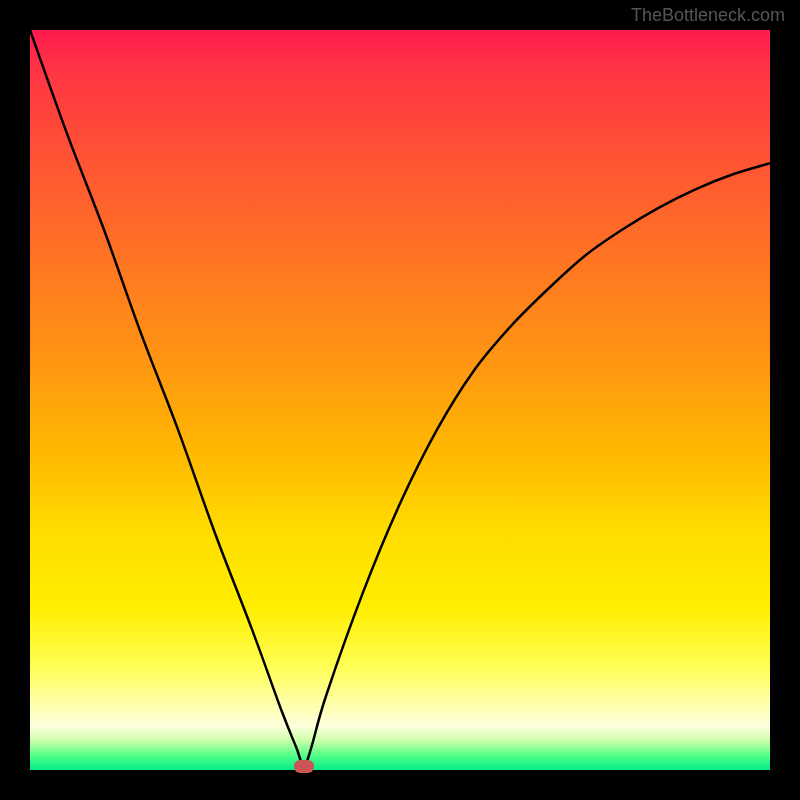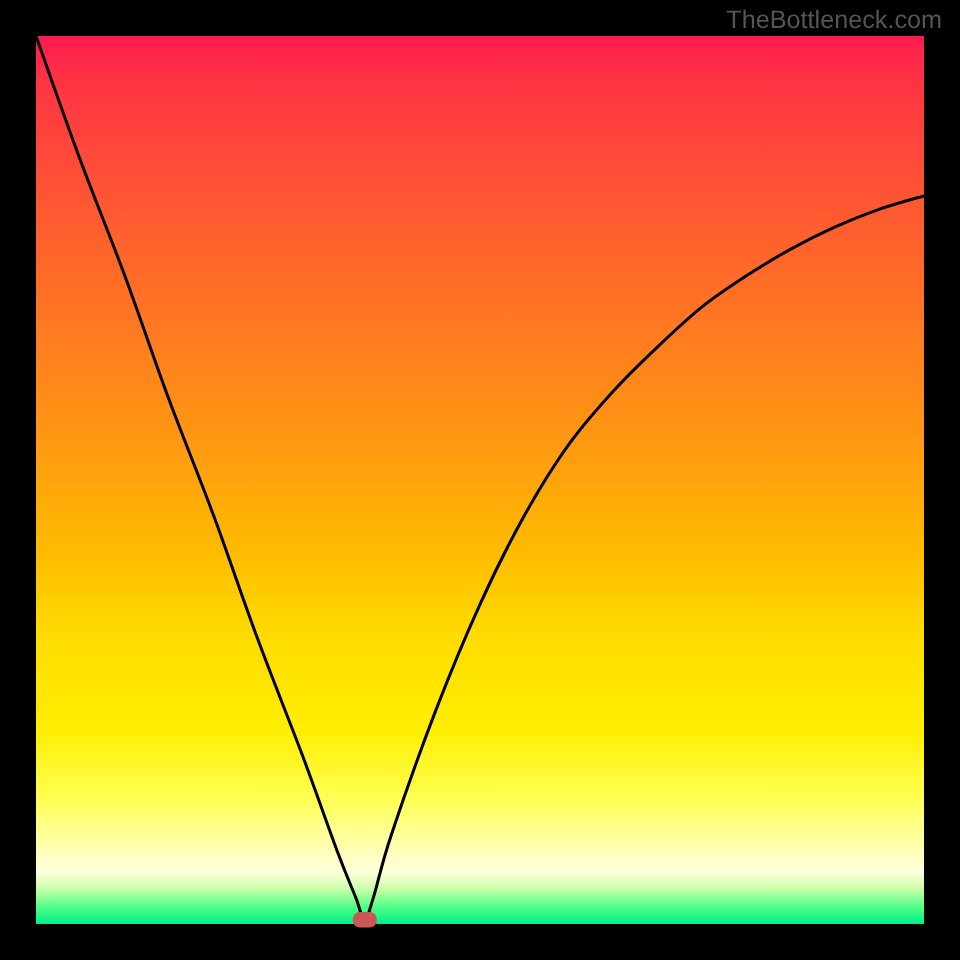--- a/index.html
+++ b/index.html
@@ -3,21 +3,21 @@
   <meta charset="utf-8">
   <style>
     * { margin: 0; padding: 0; box-sizing: border-box; }
     body { width: 800px; height: 800px; background: #000; position: relative; overflow: hidden; }
     .watermark {
       position: absolute;
       top: 5px;
       right: 15px;
       color: #555;
       font-family: Arial, sans-serif;
-      font-size: 21px;
+      font-size: 18px;
       font-weight: normal;
       z-index: 10;
     }
     .plot-area {
       position: absolute;
       left: 30px;
       top: 30px;
       width: 740px;
       height: 740px;
       background: linear-gradient(to bottom,

